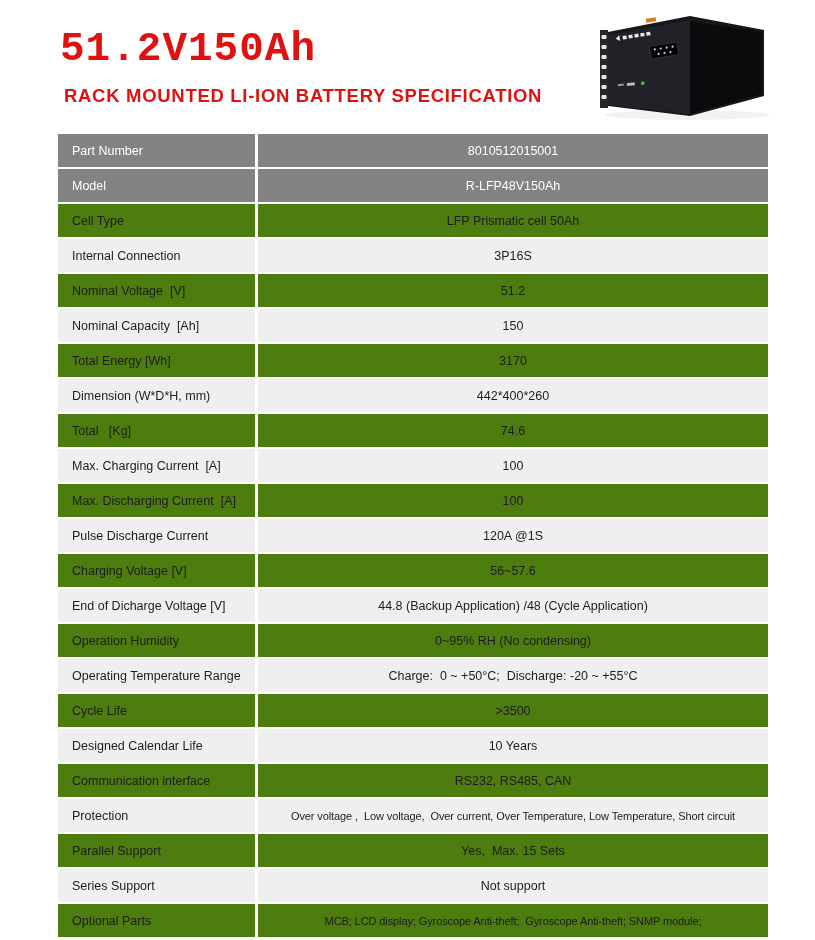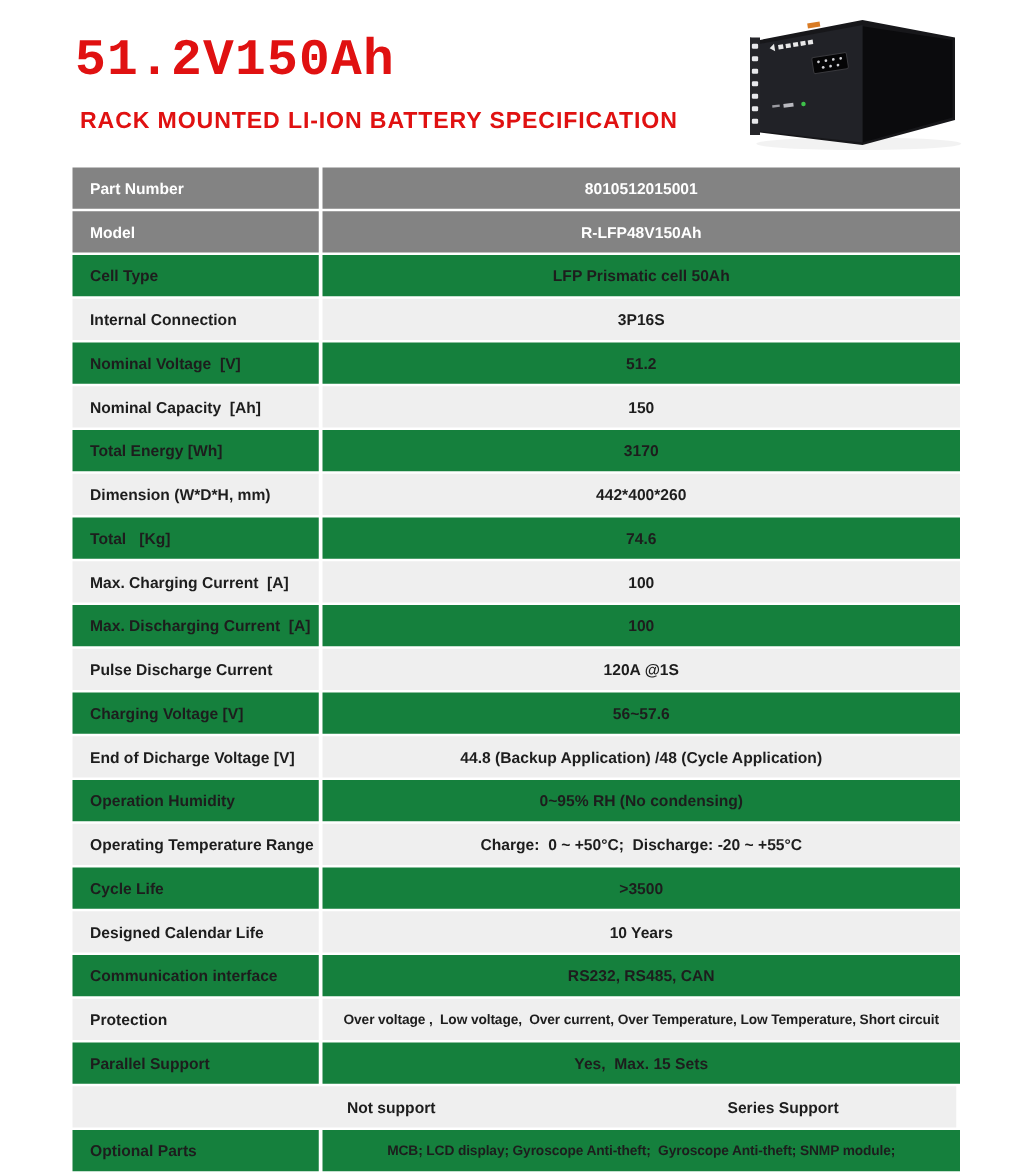--- a/index.html
+++ b/index.html
@@ -19,28 +19,28 @@
     position:absolute; left:64px; top:85px;
     font-size:18.5px; font-weight:800; letter-spacing:0.7px;
     color:var(--accent-red,#e01111);
     white-space:pre;
   }
   .product-photo { position:absolute; left:592px; top:4px; width:200px; height:120px; }
   .spec-table { position:absolute; left:58px; top:134px; width:710px; }
   .row { display:flex; height:33px; margin-bottom:2px; }
   .cell {
     display:flex; align-items:center;
-    font-size:12.5px; font-weight:700; color:var(--body-text,#1d1d1d);
+    font-size:12.5px; font-weight:400; color:var(--body-text,#1d1d1d);
     white-space:pre; overflow:hidden;
   }
   .cell.label { width:197px; padding-left:14px; margin-right:3px; flex:none; }
   .cell.value { flex:1; justify-content:center; padding:0 4px; }
   .cell.value.long { font-size:11px; letter-spacing:-0.1px; }
   .row.gray .cell { background:var(--header-row-bg,#838383); color:var(--header-row-text,#ffffff); }
-  .row.white .cell { background:#15803d; }
+  .row.white .cell { background:#4d7c0f; }
   .row.alt .cell { background:var(--alt-row-bg,#efefef); }
 </style>
 </head>
 <body>
 
 <div class="page">
 
   <div class="title">51.2V150Ah</div>
   <div class="subtitle">RACK MOUNTED LI-ION BATTERY SPECIFICATION</div>
 
@@ -174,22 +174,22 @@
         </div>
         <div class="row alt">
           <div class="cell label">Protection</div>
           <div class="cell value long">Over voltage ,  Low voltage,  Over current, Over Temperature, Low Temperature, Short circuit</div>
         </div>
         <div class="row white">
           <div class="cell label">Parallel Support</div>
           <div class="cell value">Yes,  Max. 15 Sets</div>
         </div>
         <div class="row alt">
+          <div class="cell label">Series Support</div>
           <div class="cell value">Not support</div>
-          <div class="cell label">Series Support</div>
         </div>
         <div class="row white">
           <div class="cell label">Optional Parts</div>
           <div class="cell value long">MCB; LCD display; Gyroscope Anti-theft;  Gyroscope Anti-theft; SNMP module;</div>
         </div>
       </div>
   </div>
 
 </div>
 

